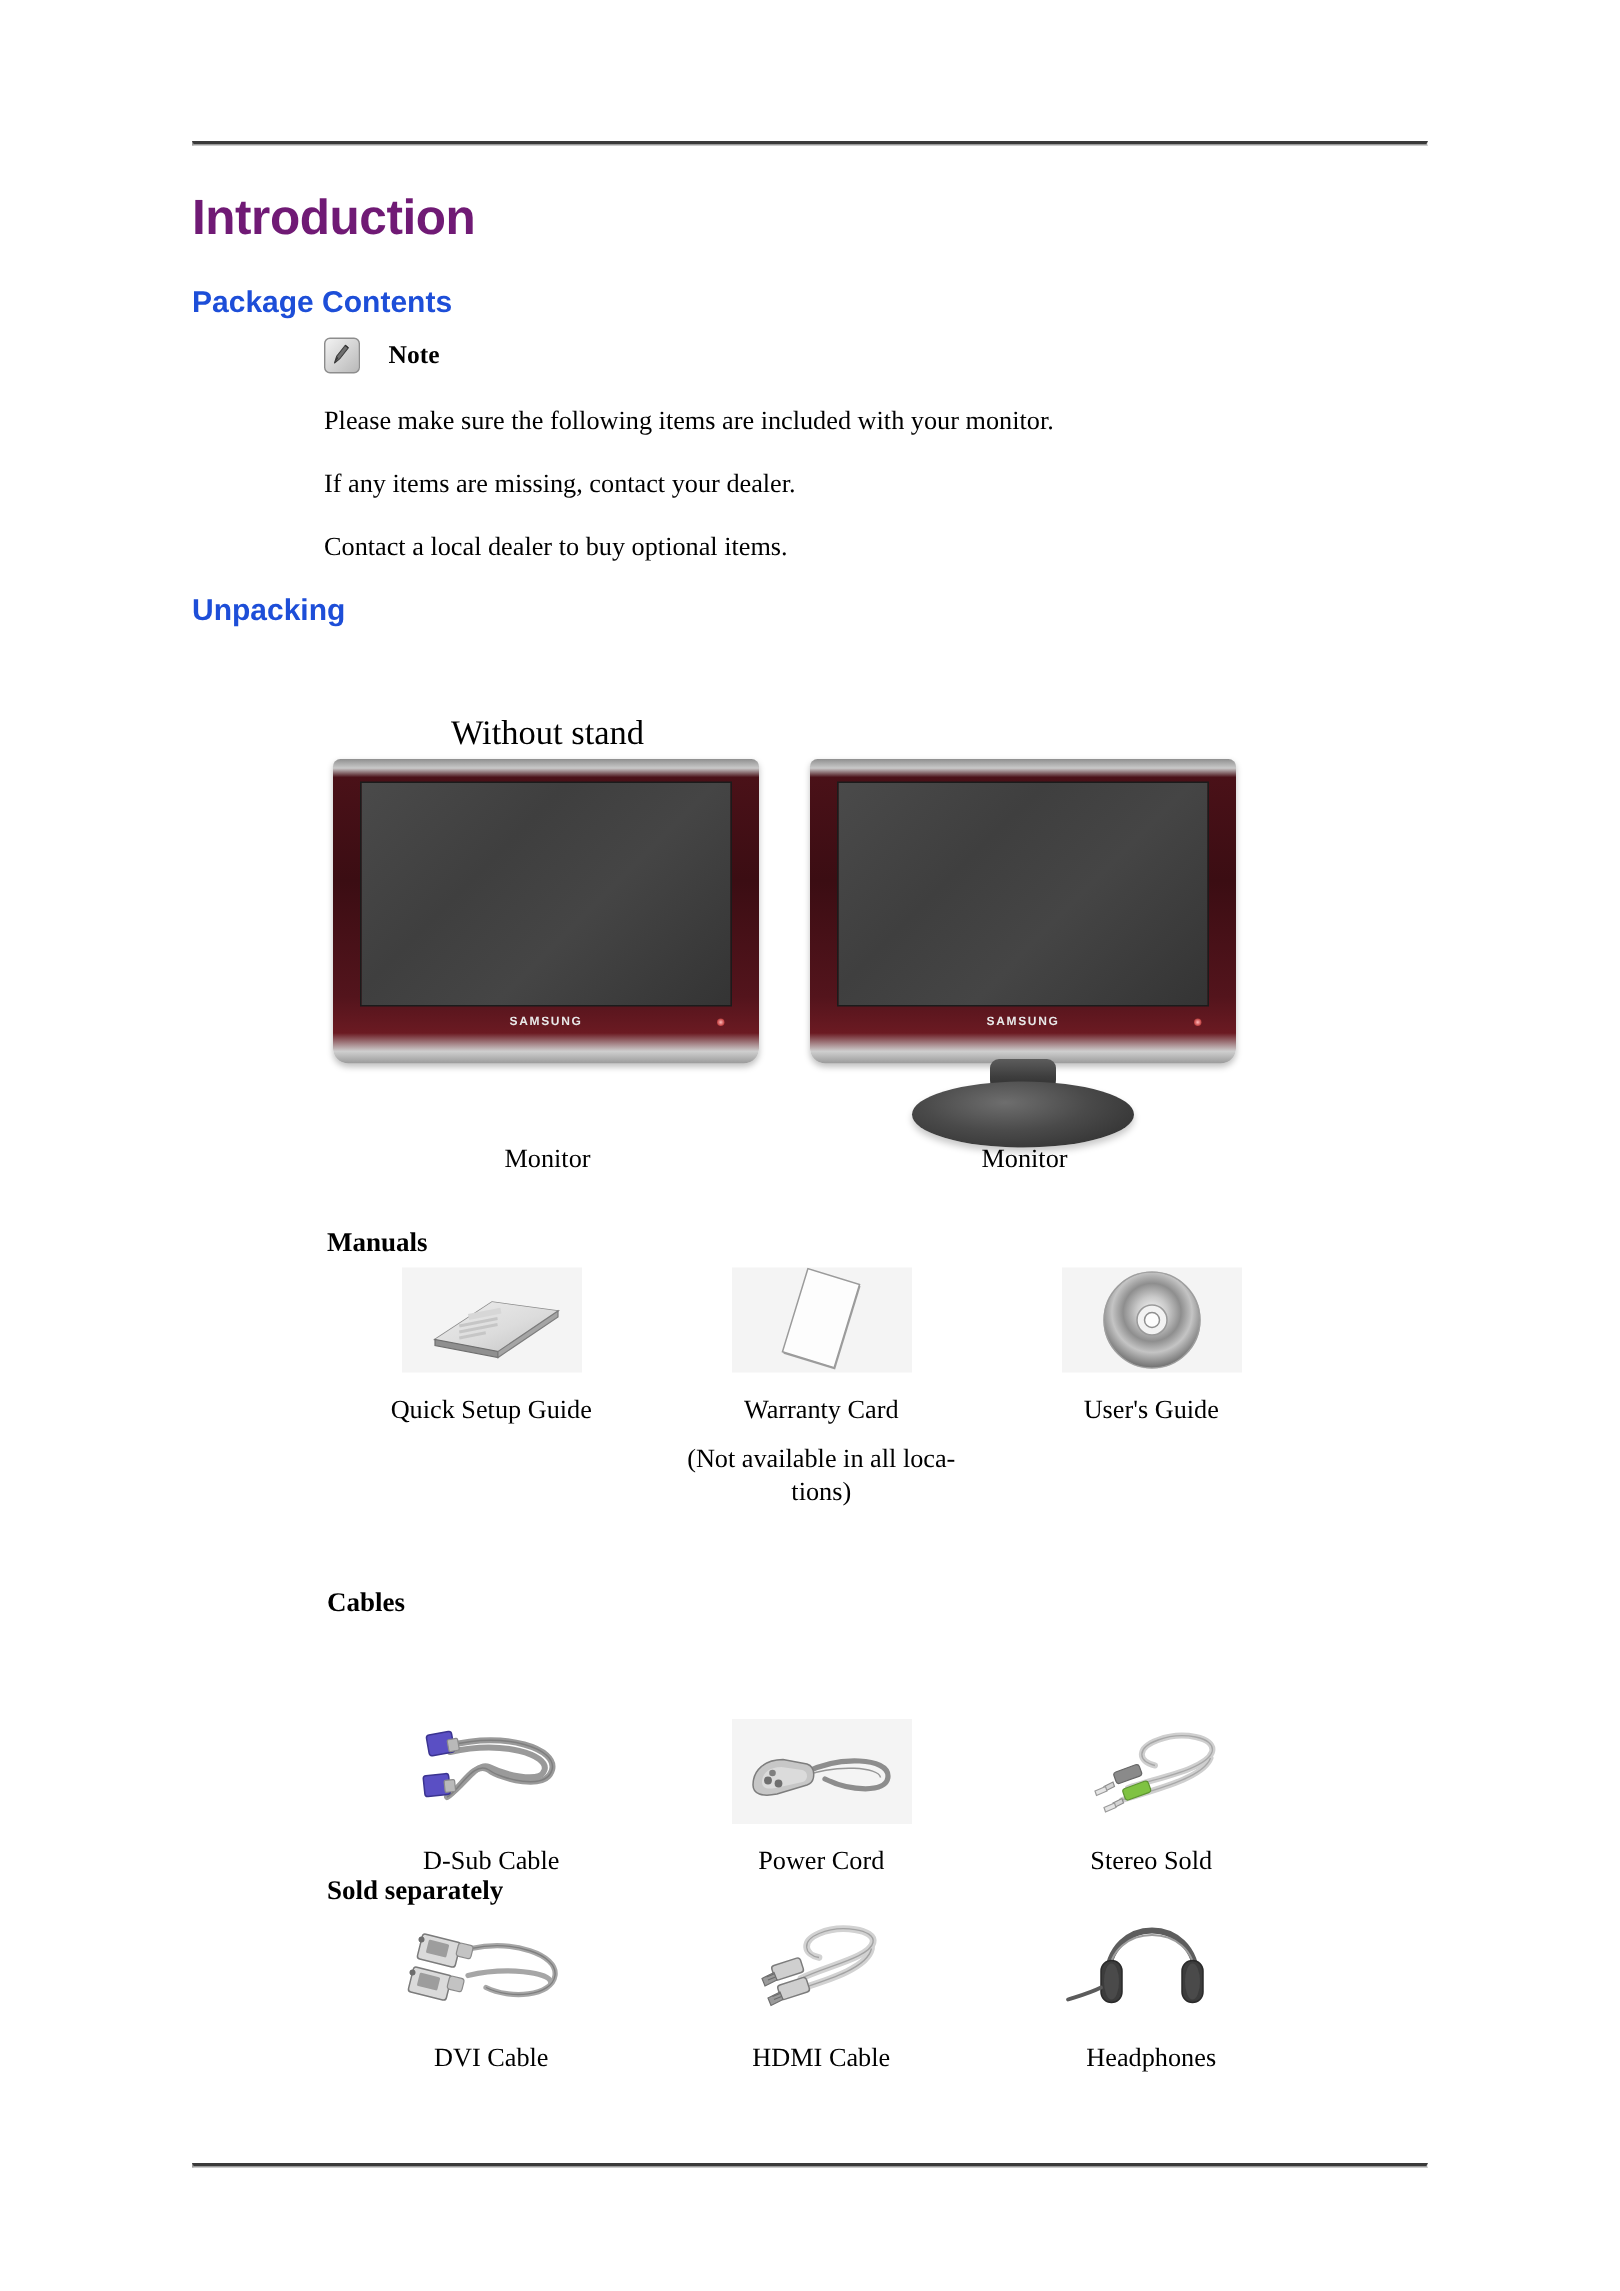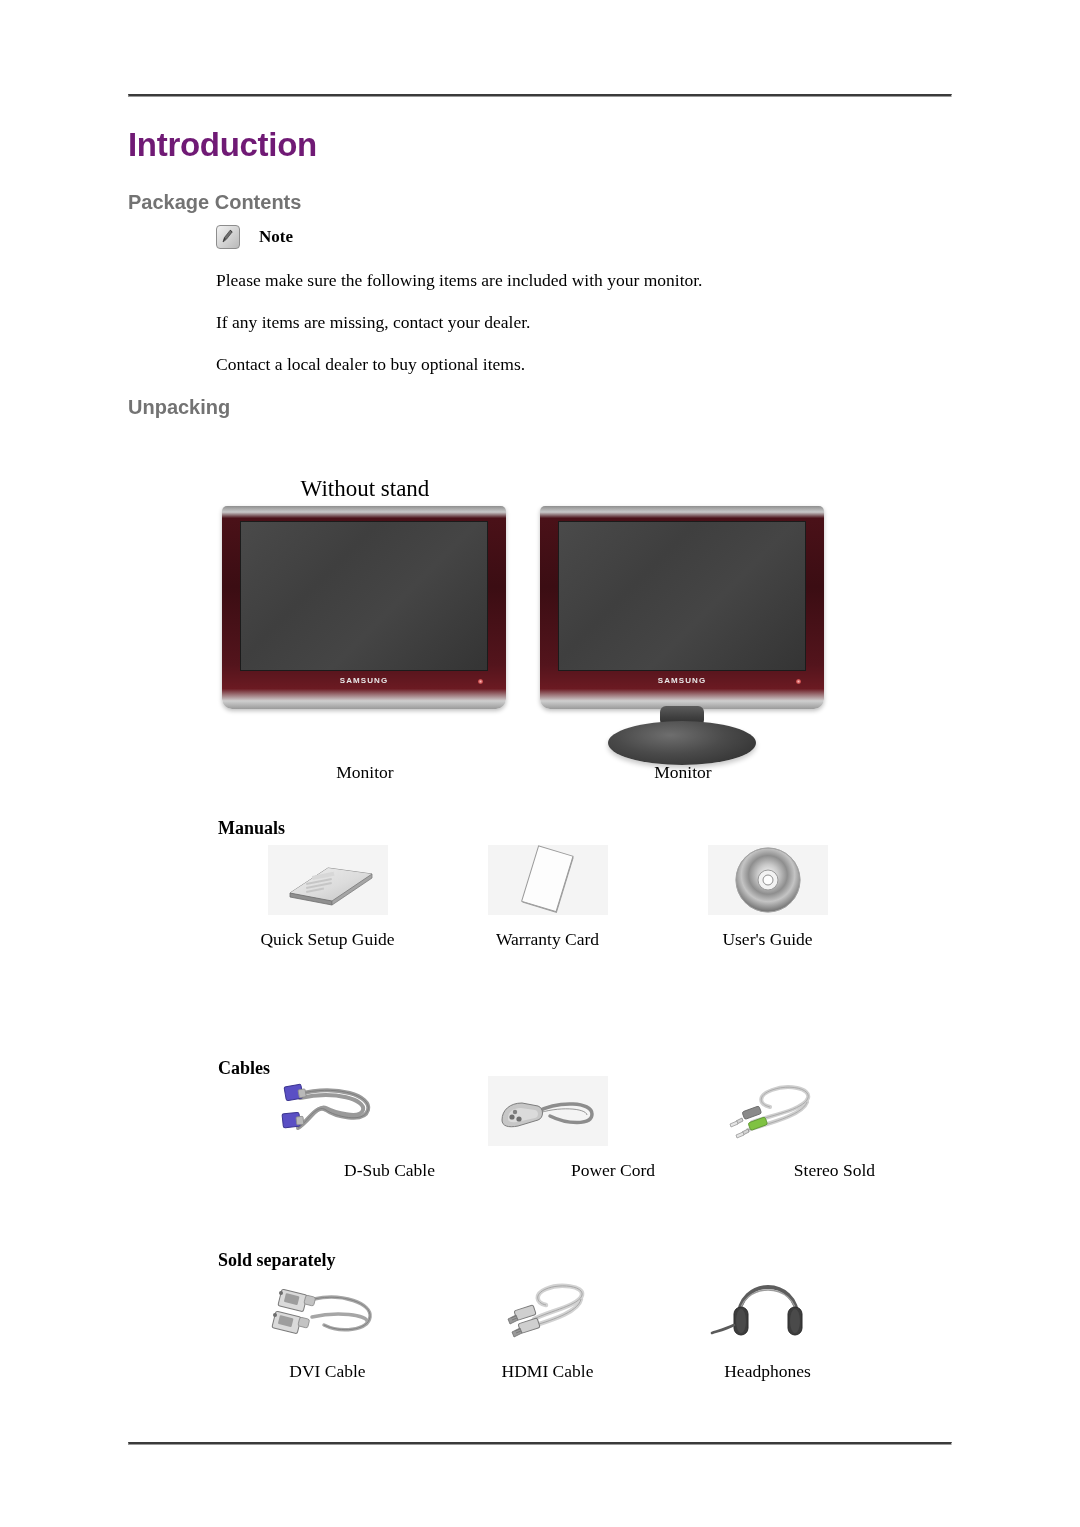--- a/index.html
+++ b/index.html
@@ -42,21 +42,21 @@
     font-size: 33px;
     letter-spacing: -0.3px;
     color: #701a75;
   }
   .h2 {
     position: absolute;
     left: 128px;
     font-family: "Liberation Sans", sans-serif;
     font-weight: bold;
     font-size: 20px;
-    color: #737373;
+    color: #1d4ed8;
     text-align: right;
   }
   .h2-package { top: 191px; }
   .h2-unpacking { top: 396px; }
 
   
   .note-row {
     position: absolute;
     left: 216px;
     top: 225px;
@@ -217,21 +217,21 @@
     line-height: 1.22;
     white-space: normal;
   }
 
   
   .col1 { left: 220px; width: 215px; }
   .col2 { left: 440px; width: 215px; }
   .col3 { left: 660px; width: 215px; }
 
   .row-manuals { top: 845px; }
-  .row-cables  { top: 1076px; text-align: right; }
+  .row-cables  { top: 1146px; }
   .row-sold    { top: 1277px; }
 
   .art-box {
     width: 120px;
     height: 70px;
     margin: 0 auto 14px auto;
     position: relative;
   }
   .art-box.tinted { background: #f4f4f4; }
 
@@ -320,20 +320,22 @@
   <div class="cell col2 row-manuals">
     <div class="art-box tinted">
       <svg viewBox="0 0 120 70" width="120" height="70">
         <g transform="rotate(17 60 35)">
           <rect x="42" y="6" width="36" height="58" fill="#9d9d9d"></rect>
           <rect x="41" y="5" width="36" height="58" fill="#fdfdfd" stroke="#9b9b9b" stroke-width="1"></rect>
         </g>
       </svg>
     </div>
     <div class="cap">Warranty Card</div>
+    <div class="cap-sub" style="margin-top:12px">(Not available in all loca-
+tions)</div>
   </div>
 
   <div class="cell col3 row-manuals">
     <div class="art-box tinted">
       <svg viewBox="0 0 120 70" width="120" height="70">
         <defs>
           <radialGradient id="cdg" cx="50%" cy="42%" r="58%">
             <stop offset="0%" stop-color="#fafafa"></stop>
             <stop offset="28%" stop-color="#c9c9c9"></stop>
             <stop offset="52%" stop-color="#8e8e8e"></stop>

